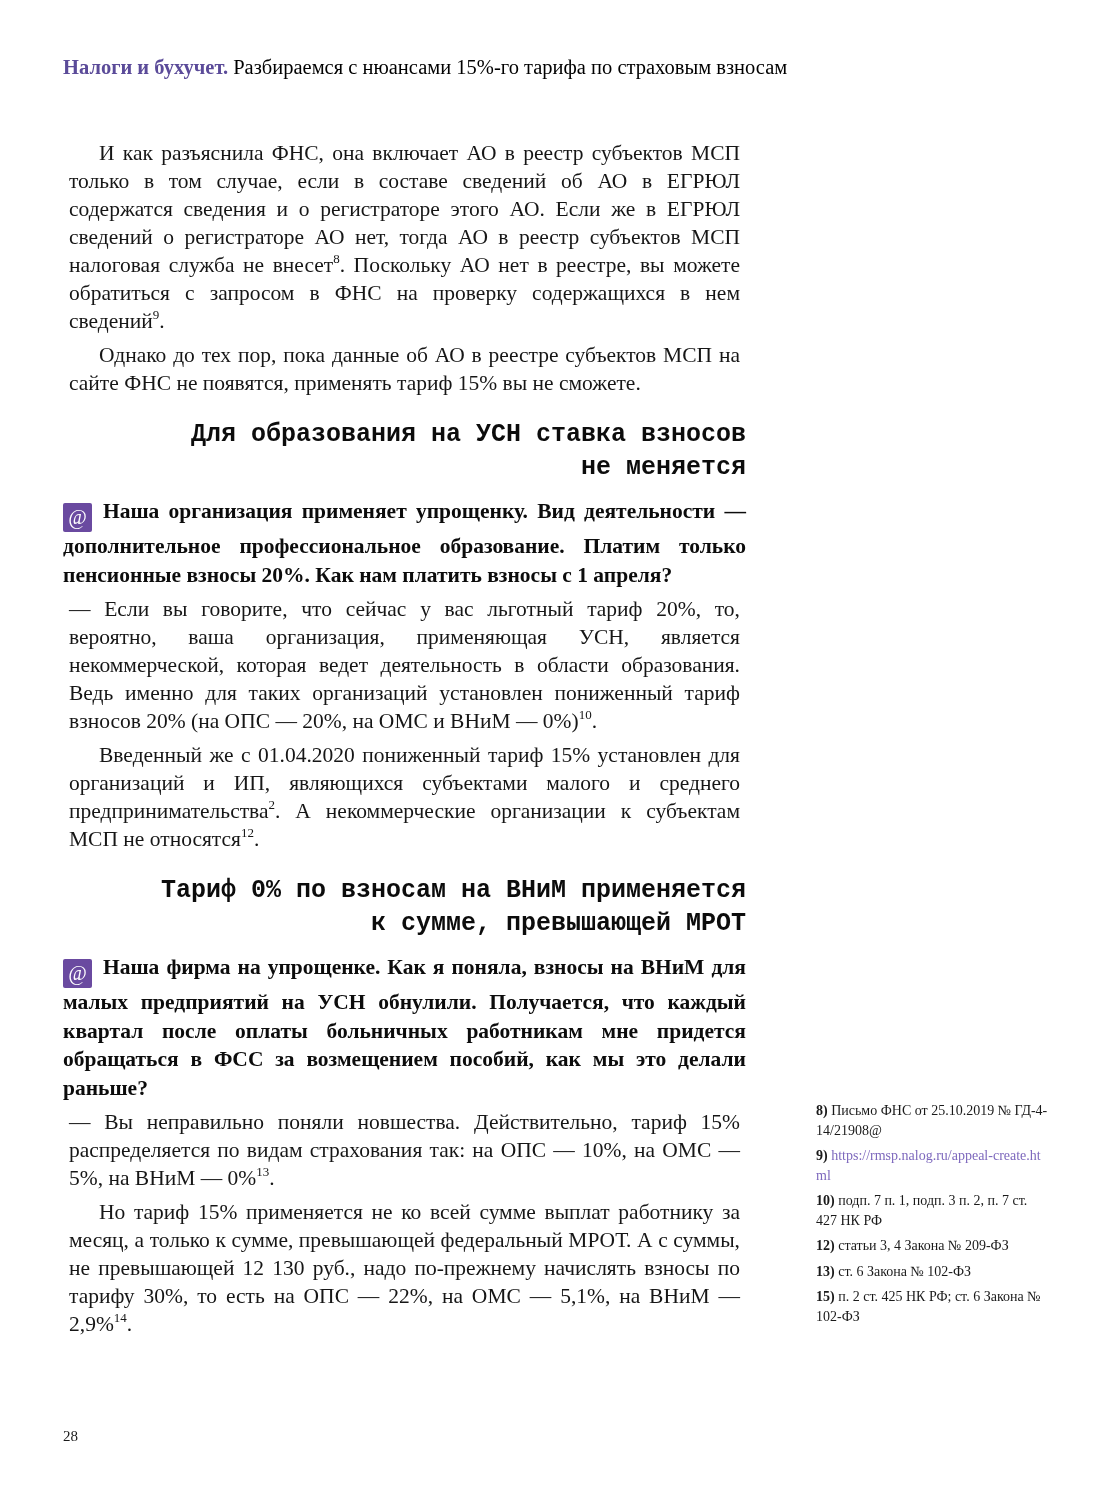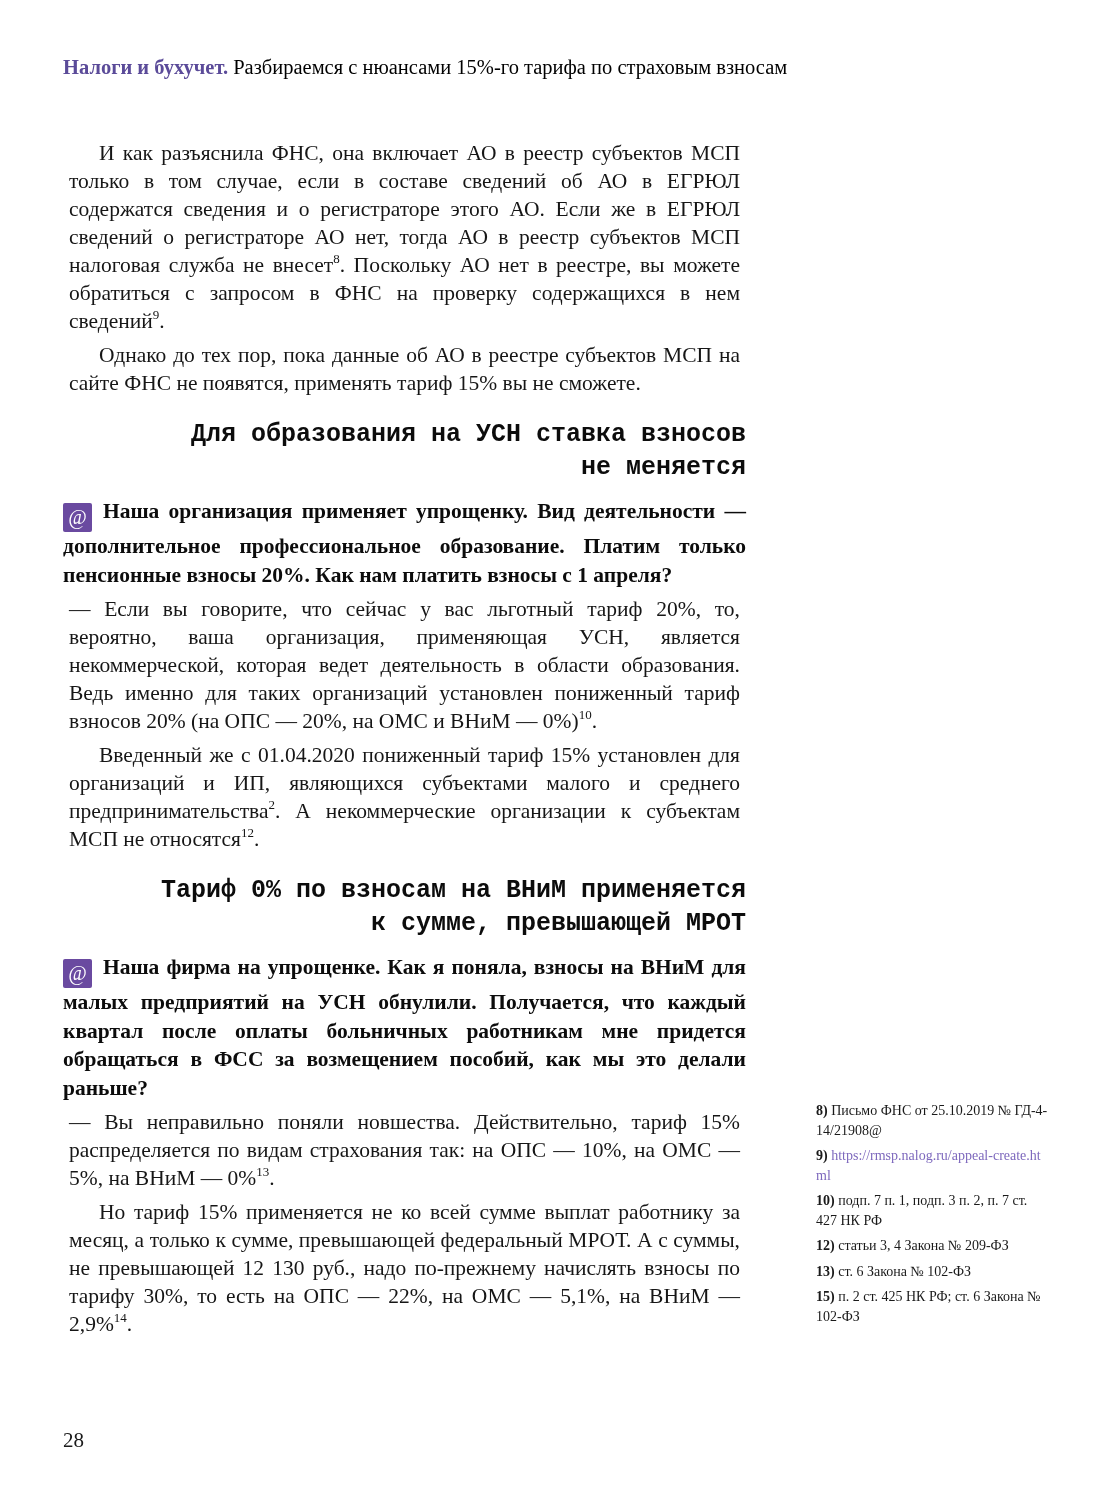--- a/index.html
+++ b/index.html
@@ -65,21 +65,21 @@
     position: absolute; left: 790px; top: 1101px; width: 234px;
     font-size: 14px; line-height: 19.5px; color: #1a1a1a; margin-left: 26px;
   }
   .footnote { margin: 0 0 6px 0; }
   .fn-num { font-weight: bold; }
   .fn-link { color: #7d68bd; text-decoration: none; word-break: break-all; cursor: pointer; }
 
   
   .page-num {
     position: absolute; left: 63px; top: 1428px;
-    font-size: 21px; color: #1a1a1a;
+    font-size: 15px; color: #1a1a1a;
   }
 </style>
 </head>
 <body>
 
 <div class="runhead">
   <span class="brand">Налоги и бухучет.</span>
   <span class="topic">Разбираемся с нюансами 15%-го тарифа по страховым взносам</span>
 </div>
 

